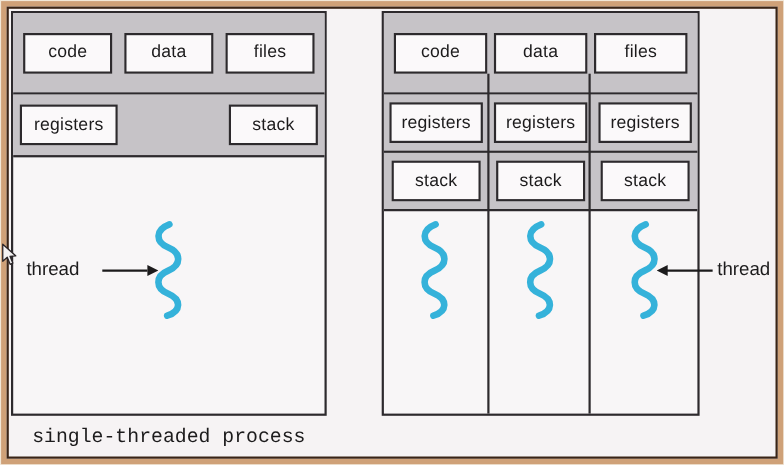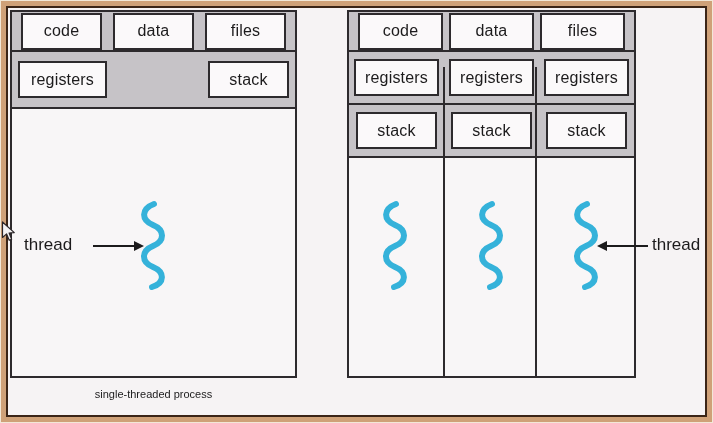--- a/index.html
+++ b/index.html
@@ -19,21 +19,21 @@
     box-sizing:border-box;
   }
   .pbox.left  { left:10px;  width:287px; }
   .pbox.right { left:347px; width:289px; }
 
   .band {
     position:relative; background:#c6c3c7;
     border-bottom:2px solid #2d2a2d;
     display:flex; align-items:center; box-sizing:border-box;
   }
-  .band.b1 { height:40px; justify-content:space-between; padding:0 9px; }
+  .band.b1 { height:74px; justify-content:space-between; padding:0 9px; }
   .band.b2-left { height:57px; justify-content:space-between; padding:0 6px; }
   .band.cells { padding:0; }
   .band.h53 { height:53px; }
   .cell { flex:1 1 0; display:flex; align-items:center; justify-content:center; height:100%; }
 
   .mbox {
     height:37px; border:2px solid #2d2a2d; background:#fbf9fa;
     display:flex; align-items:center; justify-content:center;
     font-size:16px; box-sizing:border-box; letter-spacing:0.2px;
   }
@@ -56,22 +56,22 @@
     white-space:nowrap;
     text-align:center;
   }
   .tl-left  { left:24px;  top:235px; }
   .tl-right { left:652px; top:235px; }
   .arrow { position:absolute; z-index:30; }
   .ar-left  { left:92px;  top:240px; }
   .ar-right { left:597px; top:240px; }
 
   .caption {
-    position:absolute; top:388px; height:22px; font-size:11px;
-    text-align:center; z-index:10;
+    position:absolute; top:388px; height:22px; font-size:18px;
+    text-align:center; z-index:10;font-family:Liberation Mono, monospace;
   }
   .cap-left  { left:10px;  width:287px; }
   .cap-right { left:347px; width:289px; }
 
   .cursor { position:absolute; left:1px; top:221px; z-index:50; }
 </style>
 </head>
 <body>
 
 <div class="page">

